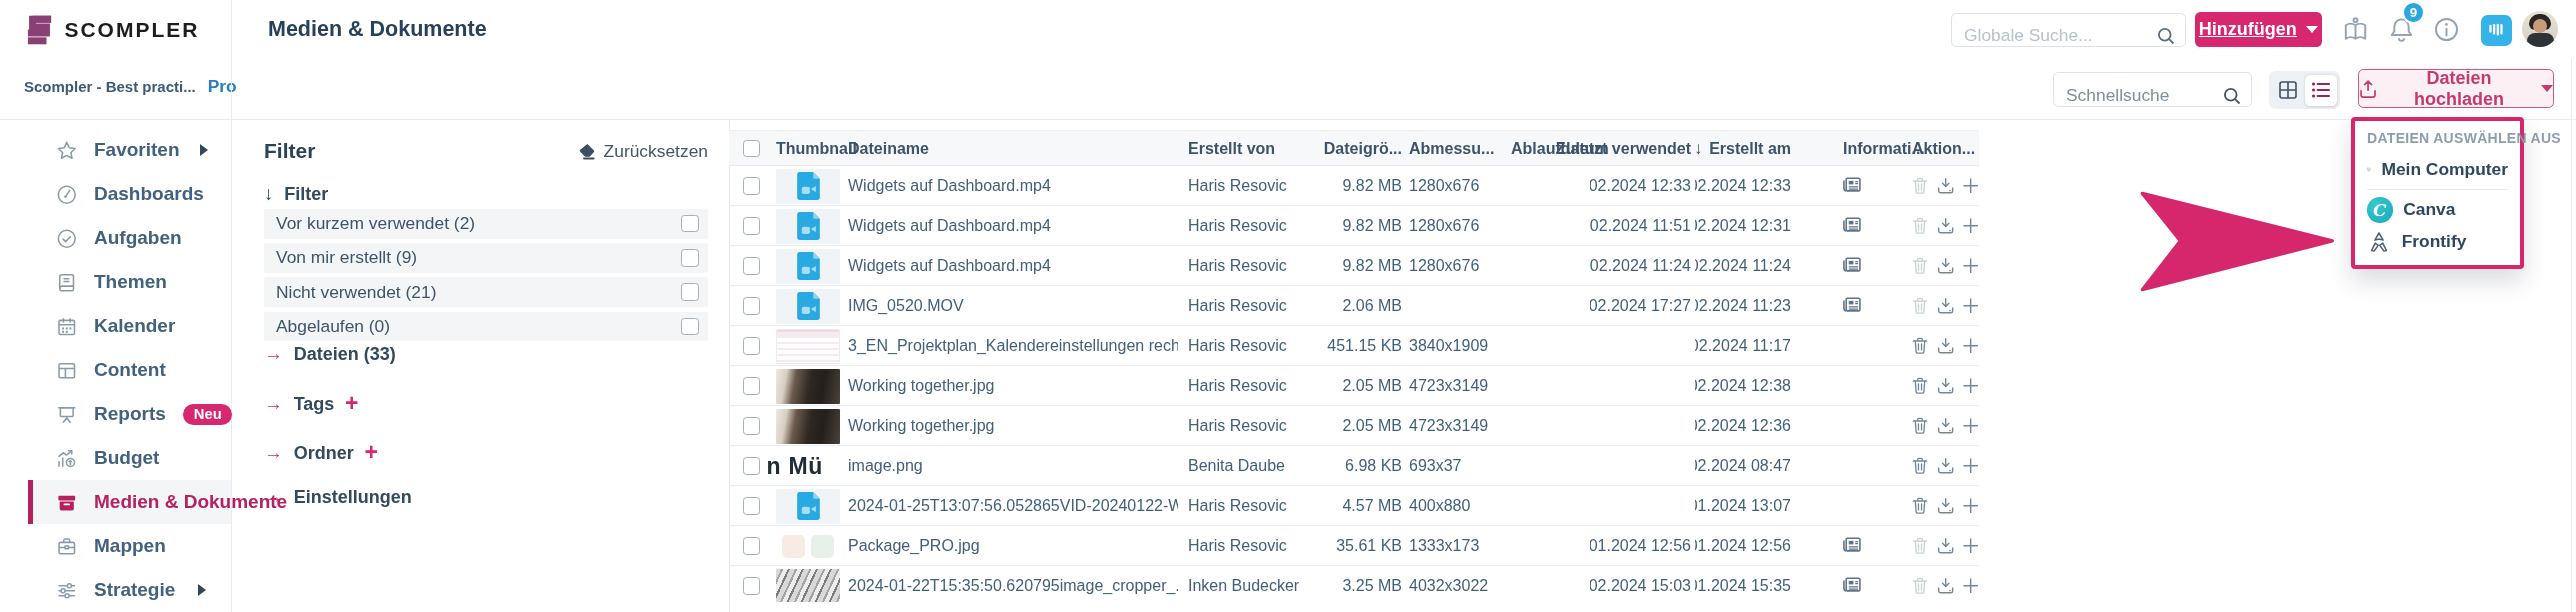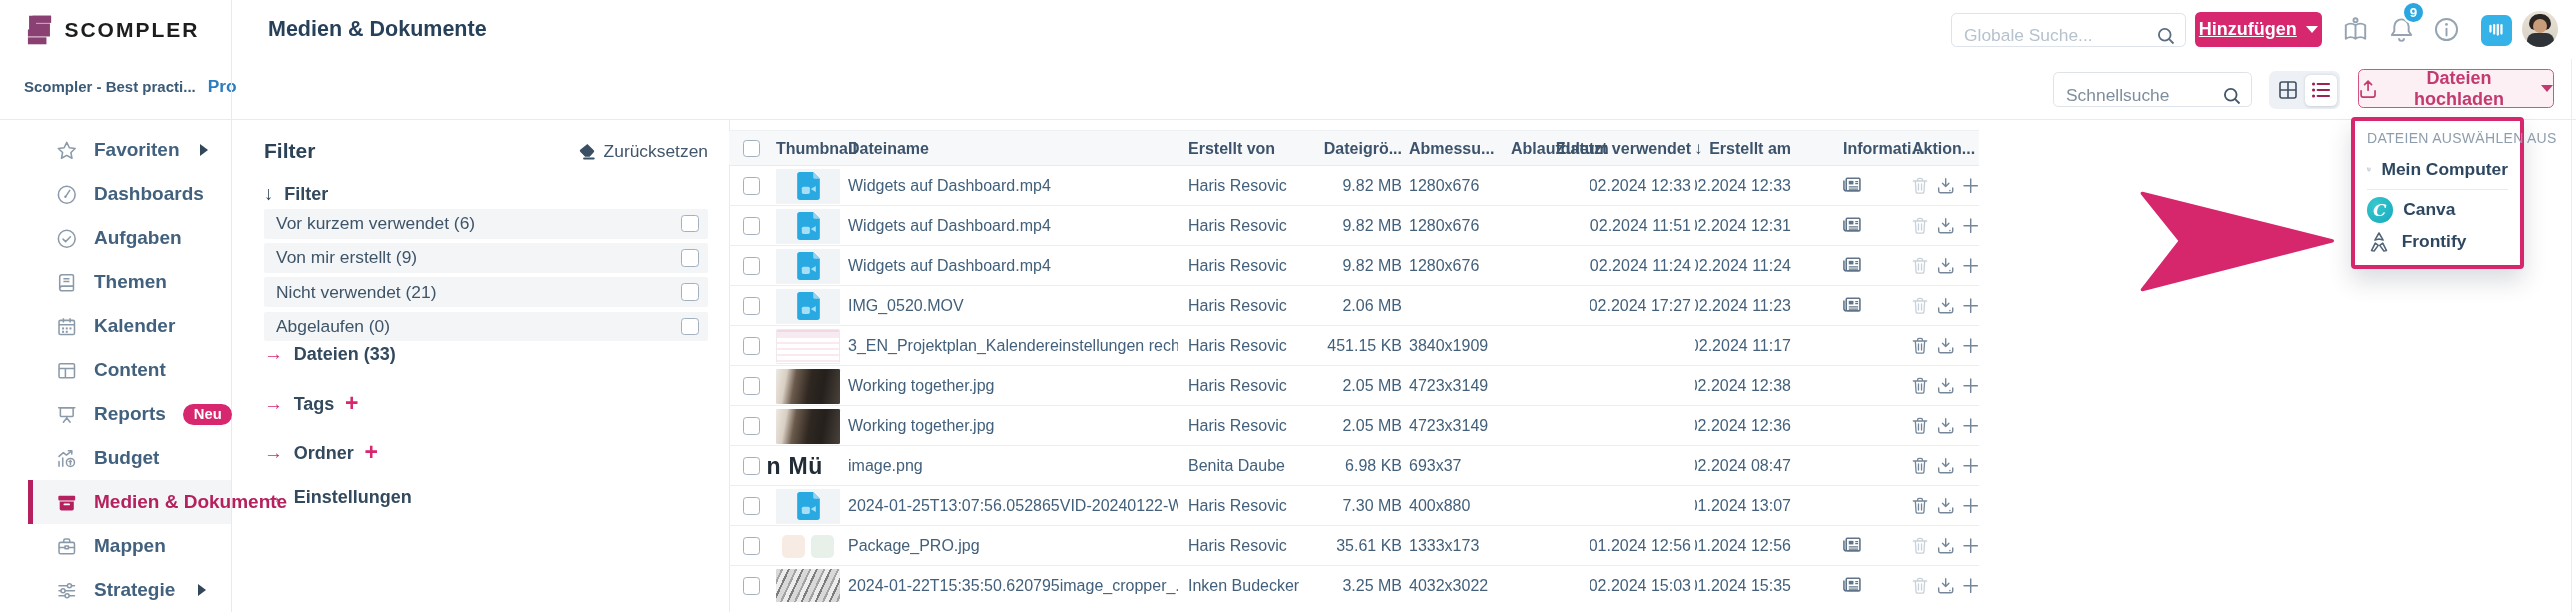--- a/index.html
+++ b/index.html
@@ -103,21 +103,21 @@
              color:#222c36; font-weight:700; font-size:23px; letter-spacing:0.7px; line-height:23px; }
   .t-logos { background:#fff; gap:5.4px; }
   .t-logos::before { content:""; width:23px; height:23px; border-radius:4.7px; background:#f7ebe4; }
   .t-logos::after  { content:""; width:23px; height:23px; border-radius:4.7px; background:#e7f1ea; }
   .t-plant { background:repeating-linear-gradient(115deg,#d9d9d9 0 4.7px,#a3a3a3 4.7px 6.7px,#ededed 6.7px 10.7px,#7d7d7d 10.7px 12.7px); }
   .t-dark  { background:#17181c; }
 
   
   .annot-arrow { position:absolute; left:2140px; top:190px; }
   .upload-menu { position:absolute; left:2351px; top:117px; width:173px; height:152px; background:#fff; border:4.7px solid #d6276d; border-radius:4px; box-shadow:0 12px 23px rgba(30,40,60,.16); padding:9.4px 12px 6.7px 12px; }
-  .um-heading { font-size:14px; font-weight:400; letter-spacing:0.3px; color:#8e9dac; margin-bottom:6.7px; white-space:nowrap; }
+  .um-heading { font-size:14px; font-weight:700; letter-spacing:0.3px; color:#8e9dac; margin-bottom:6.7px; white-space:nowrap; }
   .um-item { display:flex; align-items:center; gap:10.7px; height:32px; font-size:17.4px; font-weight:700; color:#2e4760; cursor:pointer; white-space:nowrap; }
   .um-divider { height:0.7px; background:#e8ecef; margin:4px 0; }
   .canva-circ { width:25.5px; height:25.5px; border-radius:50%; background:radial-gradient(circle at 32% 30%, #36c8cd, #17a9bd); color:#fff; display:flex; align-items:center; justify-content:center; font-family:"DejaVu Serif", serif; font-style:italic; font-weight:700; font-size:17px; }
 </style>
 </head>
 <body>
 
 <div id="screen">
 
   <header class="topbar">
@@ -369,21 +369,21 @@
           </svg>
         <span>Zurücksetzen</span>
       </span>
     </div>
     <div class="fp-group">
       <span class="arrow-down-glyph">↓</span>
       <span>Filter</span>
     </div>
     <div class="f-rows">
       <div class="f-row">
-        <span>Vor kurzem verwendet (6)</span>
+        <span>Vor kurzem verwendet (2)</span>
         <span class="cb"></span>
       </div>
       <div class="f-row">
         <span>Von mir erstellt (9)</span>
         <span class="cb"></span>
       </div>
       <div class="f-row">
         <span>Nicht verwendet (21)</span>
         <span class="cb"></span>
       </div>
@@ -748,21 +748,21 @@
     <span class="thumb t-video">
   <svg viewBox="0 0 34 42" width="23" height="28">
     <path d="M4 0 h20 l10 10 v28 a4 4 0 0 1 -4 4 H4 a4 4 0 0 1 -4-4 V4 a4 4 0 0 1 4-4 Z" fill="#29a9e1"></path>
     <path d="M24 0 l10 10 h-8 a2 2 0 0 1 -2-2 Z" fill="#8ed4f2"></path>
     <rect x="7" y="22" width="12" height="11" rx="2.5" fill="#a5def5"></rect>
     <path d="M21 25 l7-4 v9 l-7-4 Z" fill="#a5def5"></path>
   </svg>
 </span>
     <span class="cell c-name">2024-01-25T13:07:56.052865VID-20240122-W...</span>
     <span class="cell c-creator">Haris Resovic</span>
-    <span class="cell c-size">7.30 MB</span>
+    <span class="cell c-size">4.57 MB</span>
     <span class="cell c-dims">400x880</span>
     <span class="cell c-expiry"></span>
     <span class="cell c-last"></span>
     <span class="cell c-created">25.01.2024 13:07</span>
 
     <span class="c-actions">
       <span class="act-ic icon-trash">
         <svg width="16" height="17.4" viewBox="0 0 24 26" fill="none" stroke="currentColor" stroke-width="2" stroke-linecap="round" stroke-linejoin="round">
           <path d="M2 6 h20 M8.5 6 V3.8 A1.8 1.8 0 0 1 10.3 2 h3.4 A1.8 1.8 0 0 1 15.5 3.8 V6 M5 6 l1.1 16.2 A2.2 2.2 0 0 0 8.3 24.2 h7.4 a2.2 2.2 0 0 0 2.2-2 L19 6 M9.7 10.5 v9 M14.3 10.5 v9"></path>
         </svg>

